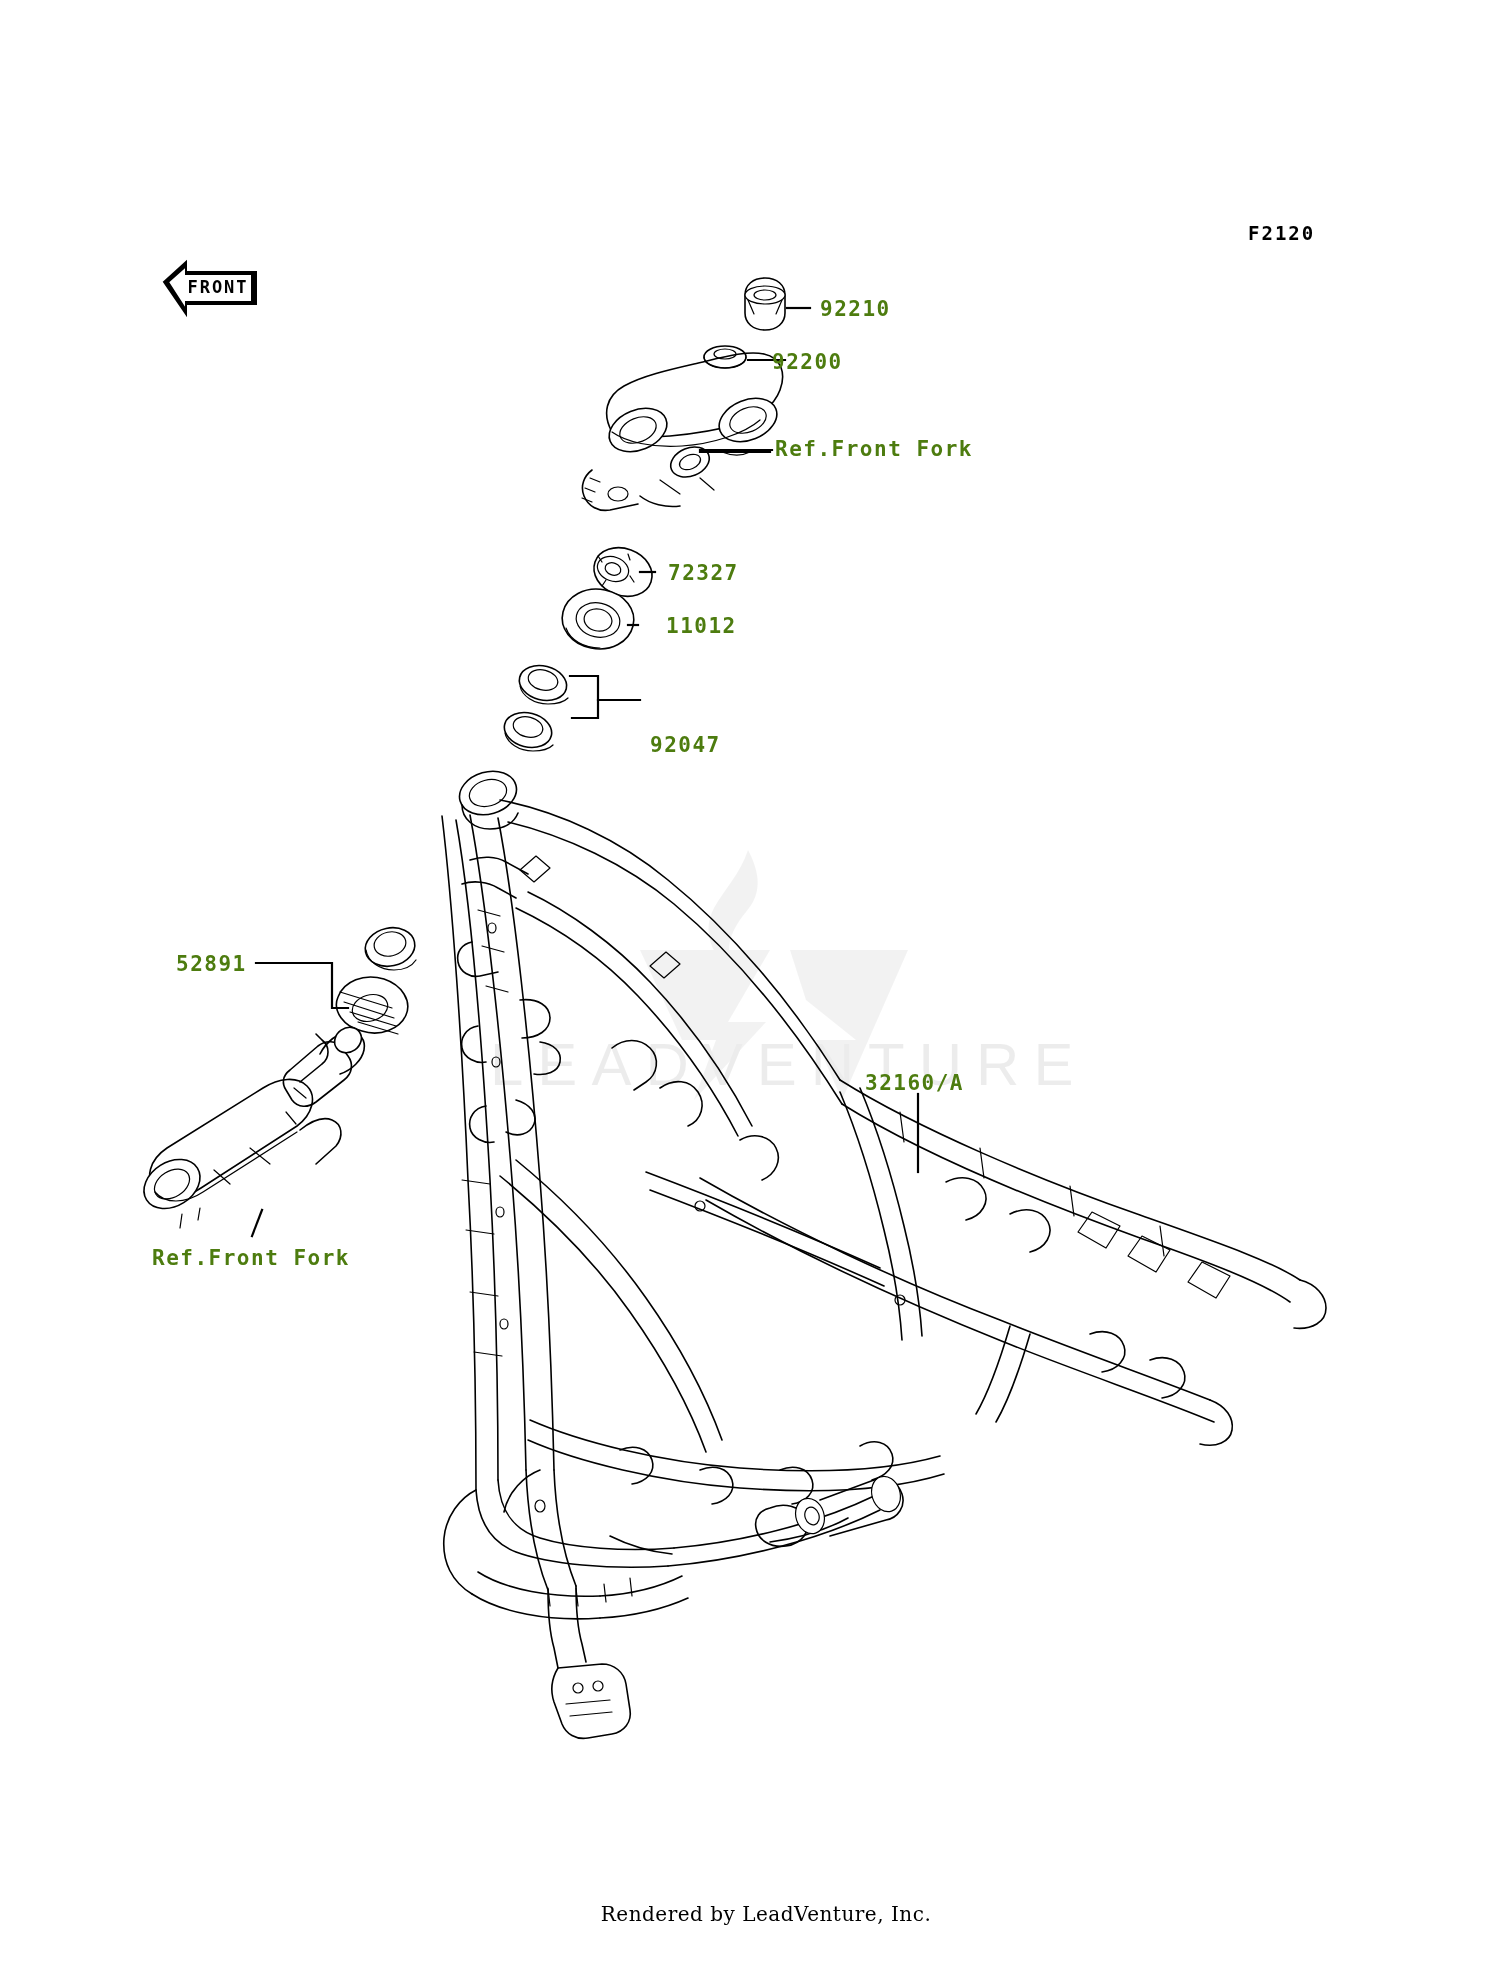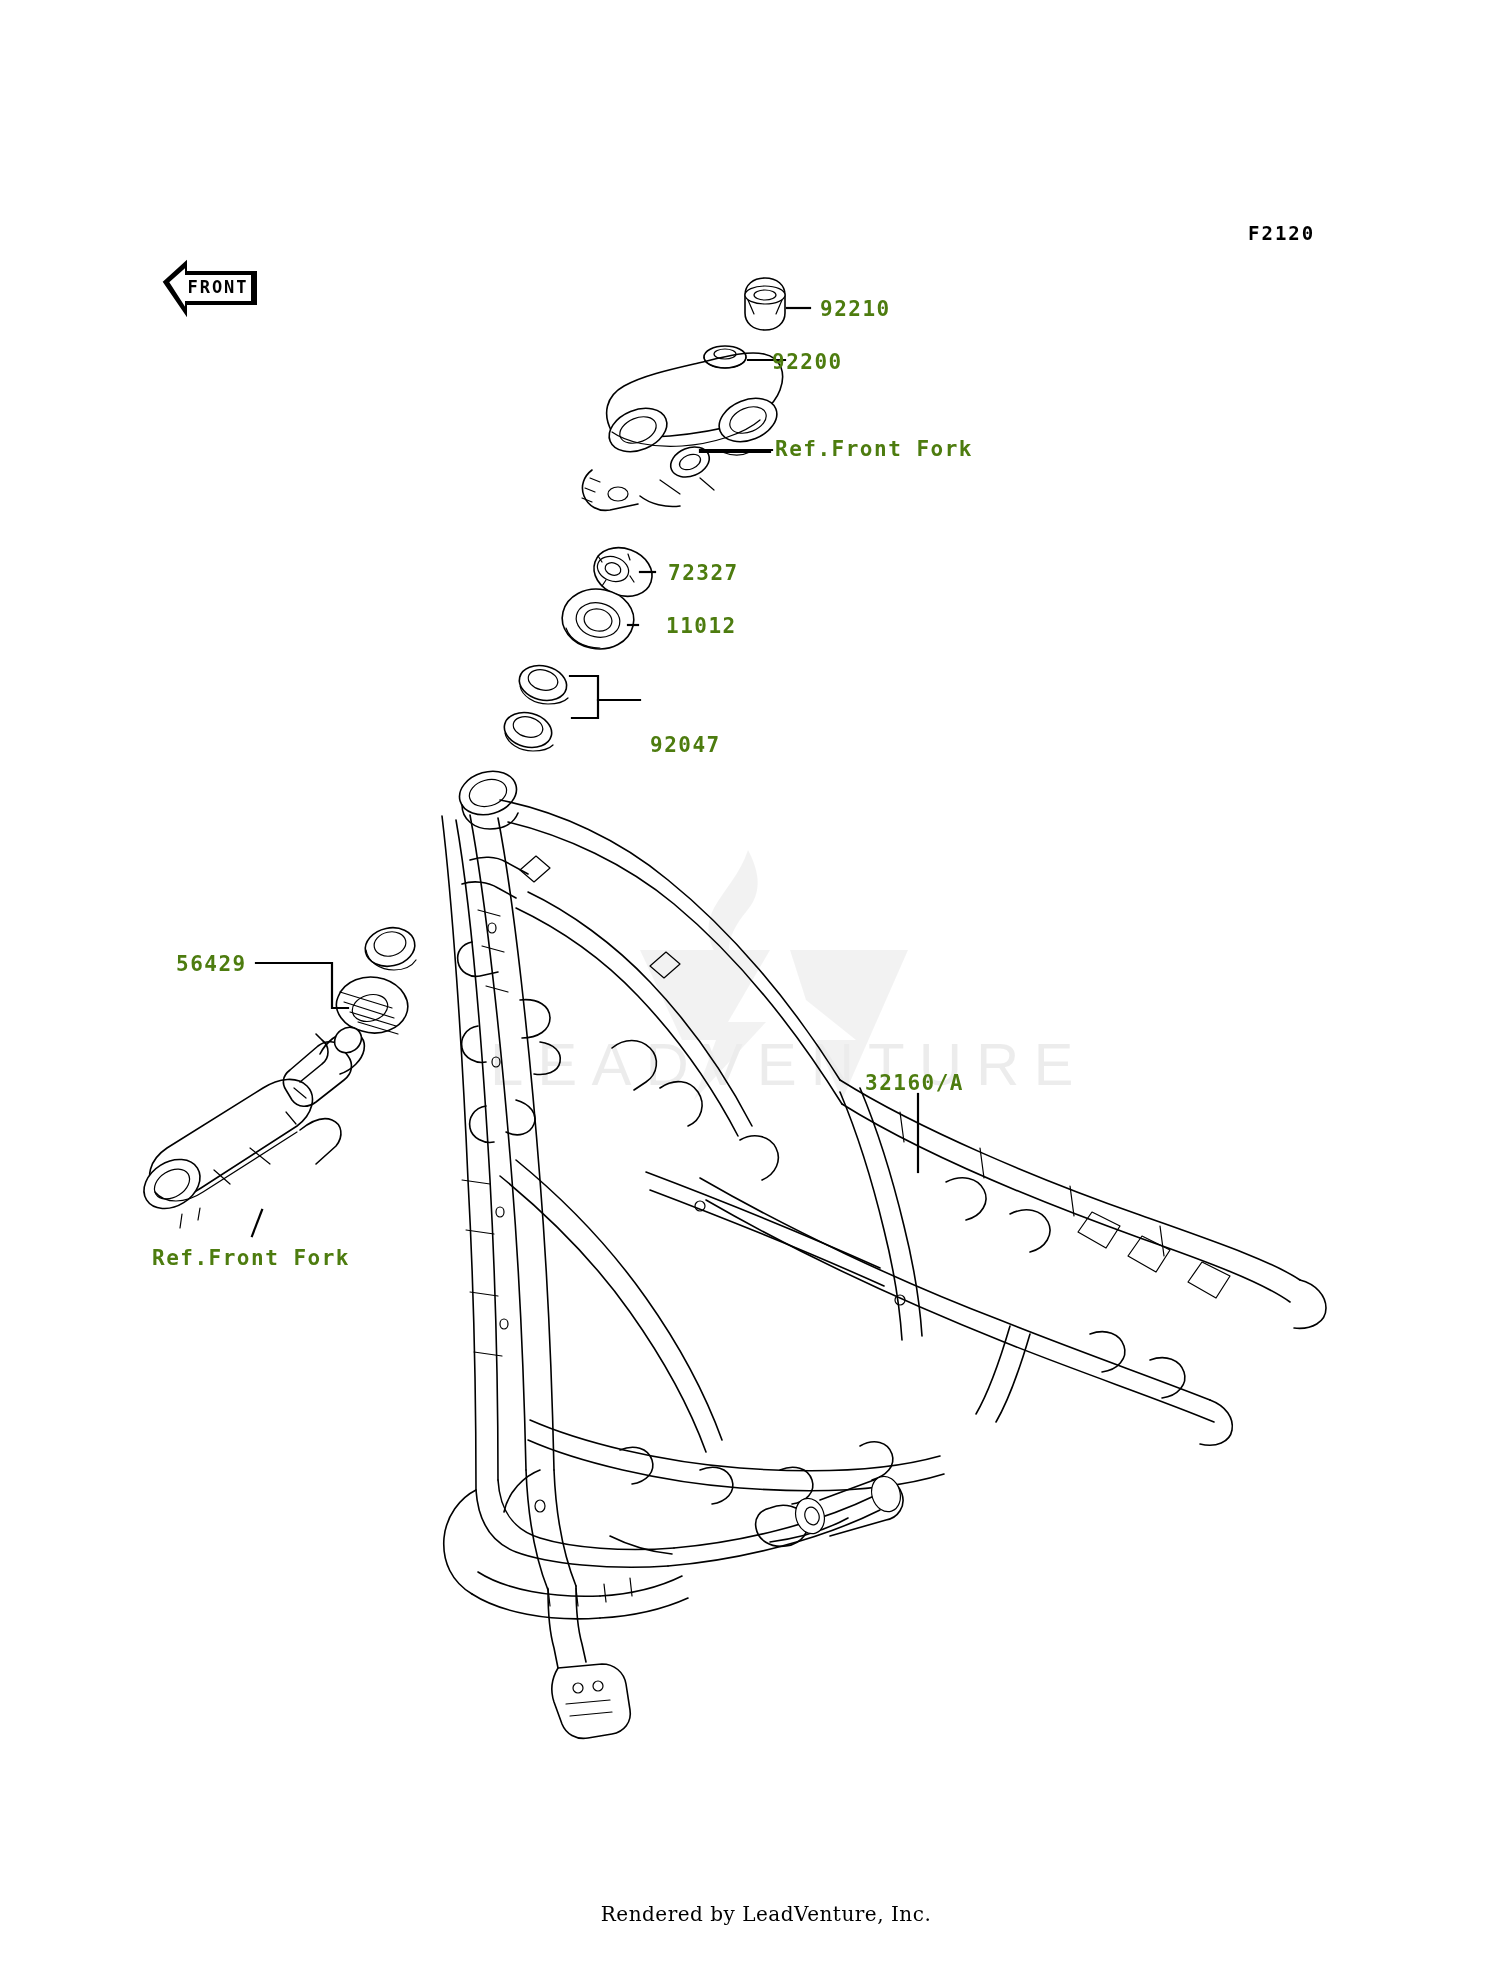--- a/index.html
+++ b/index.html
@@ -345,19 +345,19 @@
     <path class="ln-lead" d="M918 1094 L918 1172"></path>
 
   </svg>
 
   <div class="label" style="left:820px; top:297px;">92210</div>
   <div class="label" style="left:772px; top:350px;">92200</div>
   <div class="label" style="left:775px; top:437px;">Ref.Front Fork</div>
   <div class="label" style="left:668px; top:561px;">72327</div>
   <div class="label" style="left:666px; top:614px;">11012</div>
   <div class="label" style="left:650px; top:689px;margin-top:44px;">92047</div>
-  <div class="label" style="left:176px; top:952px;">56429</div>
+  <div class="label" style="left:176px; top:952px;">52891</div>
   <div class="label" style="left:865px; top:1071px;">32160/A</div>
   <div class="label" style="left:152px; top:1246px;">Ref.Front Fork</div>
 
   <div class="footer">Rendered by LeadVenture, Inc.</div>
 
 </div>
 
 </body></html>

